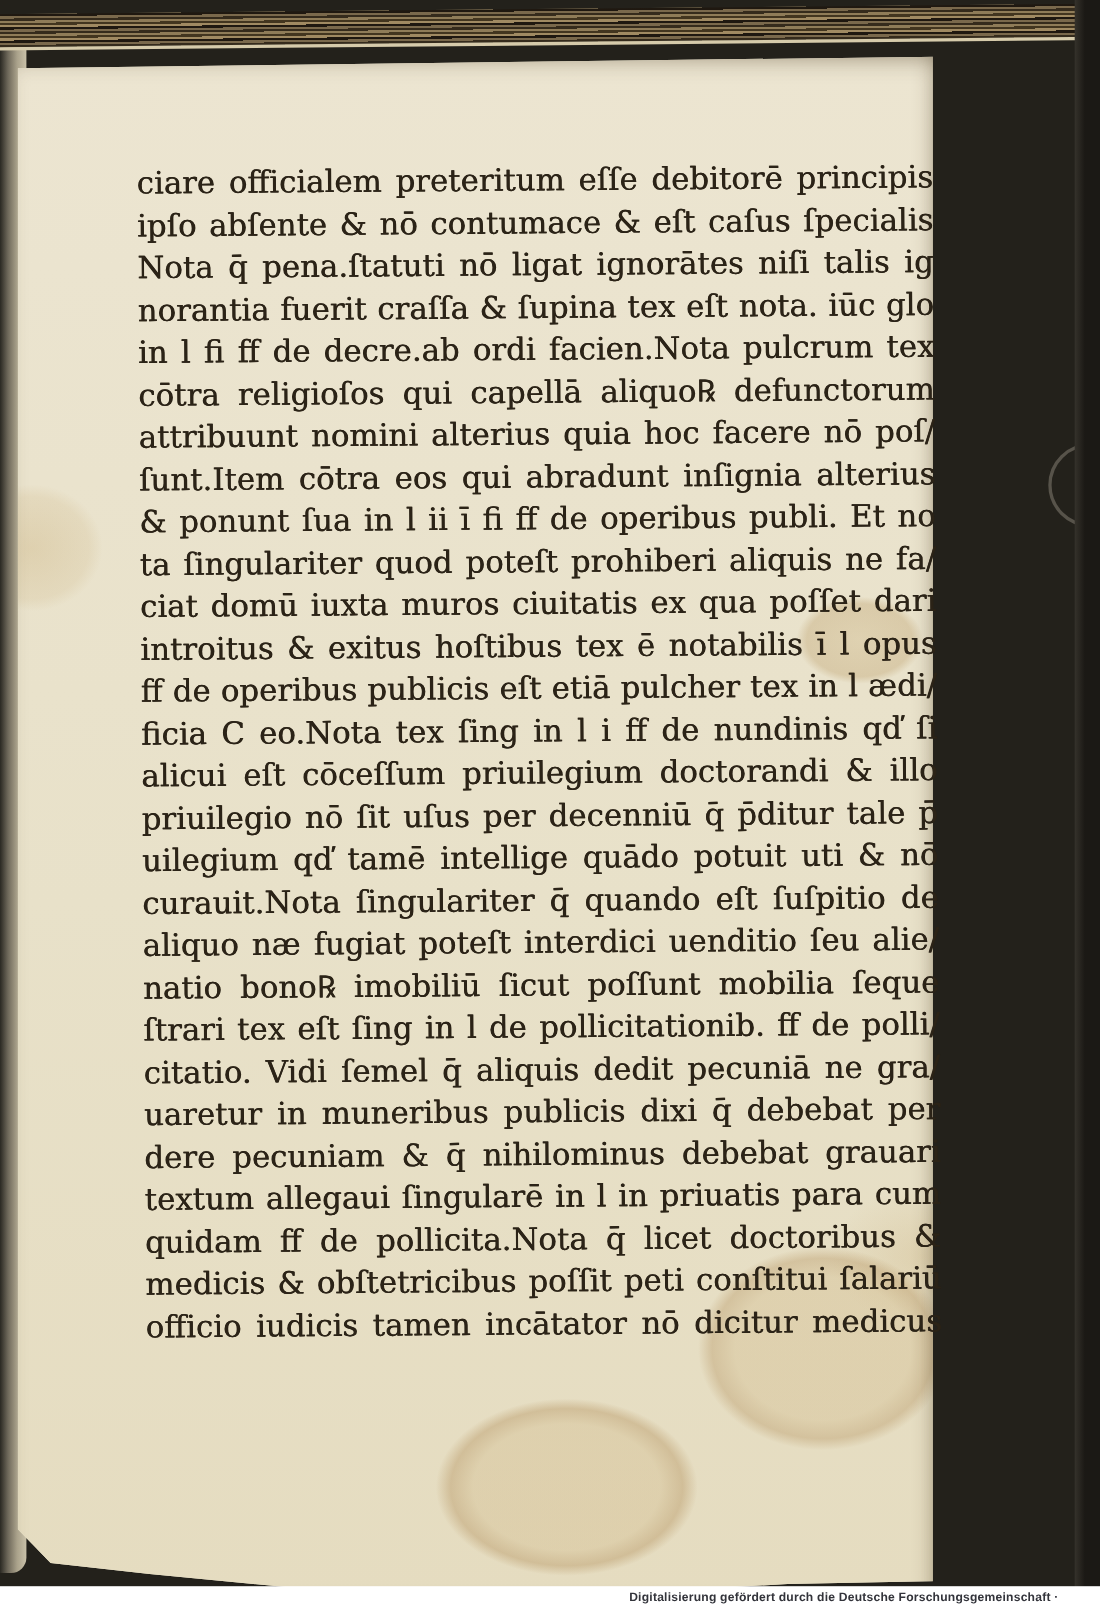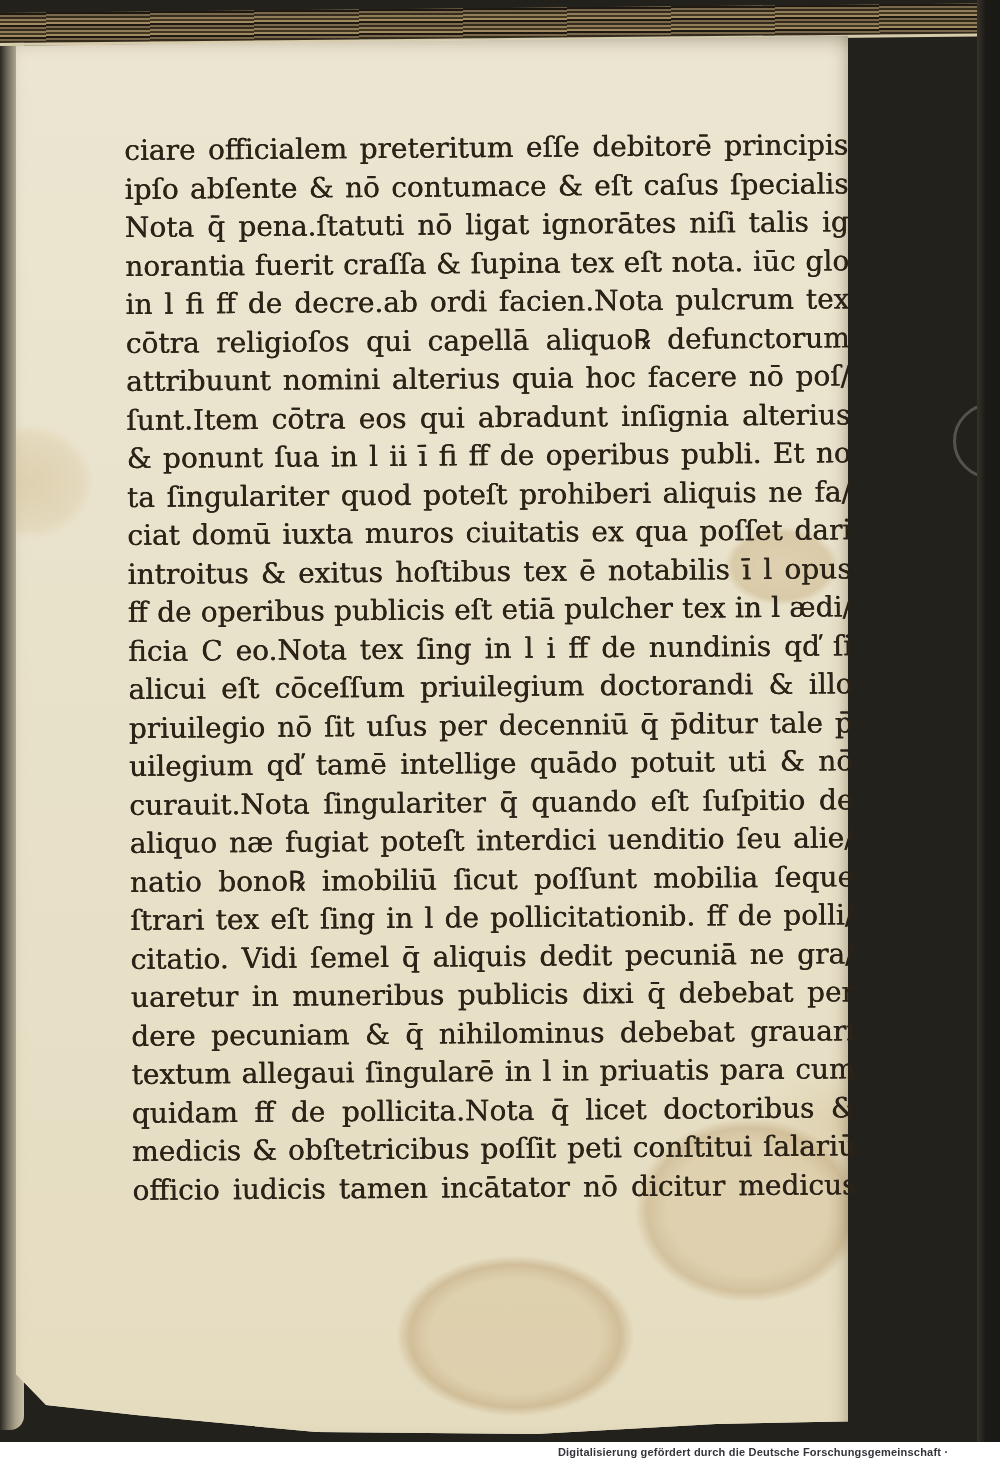--- a/index.html
+++ b/index.html
@@ -24,21 +24,21 @@
   .edge-stack{
     position:absolute;left:-6px;top:13px;width:1012px;height:30px;z-index:2;
     transform:rotate(-0.55deg);transform-origin:left center;
     background:repeating-linear-gradient(to bottom,
       #1f1810 0 2px,#7a694c 2px 4px,#352b1c 4px 6px,
       #8f7c58 6px 8px,#42351f 8px 10px,#a08a62 10px 12px);
     border-bottom:3px solid #d6cbab;
   }
   
   .page{
-    position:absolute;left:16px;top:34px;width:832px;height:1400px;z-index:3;
+    position:absolute;left:16px;top:50px;width:832px;height:1400px;z-index:3;
     background:
       radial-gradient(ellipse 90px 80px at 1.5% 32%,  rgba(196,166,108,0.30), rgba(196,166,108,0.16) 58%, transparent 72%),
       radial-gradient(ellipse 80px 55px at 92% 38%,  rgba(196,166,108,0.28), rgba(180,146,88,0.30) 60%, transparent 72%),
       radial-gradient(ellipse 170px 115px at 60% 93%, rgba(201,172,116,0.26) 50%, rgba(176,140,86,0.38) 62%, transparent 70%),
       radial-gradient(ellipse 160px 130px at 88% 84%, rgba(201,172,116,0.26) 50%, rgba(176,140,86,0.34) 63%, transparent 71%),
       radial-gradient(ellipse 120px 90px at 99% 78%,  rgba(196,166,108,0.25), transparent 70%),
       linear-gradient(180deg,#ece5d1,#e8e1c9 55%,#e5dcc0);
     background-color:var(--paper,#eae3cd);
     box-shadow:inset 0 16px 20px -12px rgba(70,55,30,0.40), inset -10px 0 18px -10px rgba(70,55,30,0.35);
     clip-path:polygon(0 12px,960px 0,960px 1385px,700px 1390px,520px 1400px,300px 1398px,120px 1381px,30px 1371px,0 1340px);
@@ -60,21 +60,21 @@
   }
   
   .right-band{
     position:absolute;left:977px;top:0;width:23px;height:1462px;z-index:5;
     background:linear-gradient(90deg,#35322b,#1b1915 40%);
   }
   
   .footer{
     position:absolute;left:0;bottom:0;width:1000px;height:20px;z-index:6;
     background:#ffffff;display:flex;align-items:center;justify-content:flex-end;
-    gap:5px;padding-right:17px;box-sizing:border-box;
+    gap:5px;padding-right:3px;box-sizing:border-box;
     font-family:"Liberation Sans", sans-serif;
   }
   .credit{font-size:11px;font-weight:bold;color:#33343b;letter-spacing:0.2px;}
   .dfg-logo{
     background:var(--logo_blue,#2b3990);color:#ffffff;
     font-size:11px;font-weight:bold;font-style:italic;
     padding:0 3px 1px 2px;letter-spacing:0.5px;line-height:13px;margin-top:34px;
   }
 </style>
 </head>

